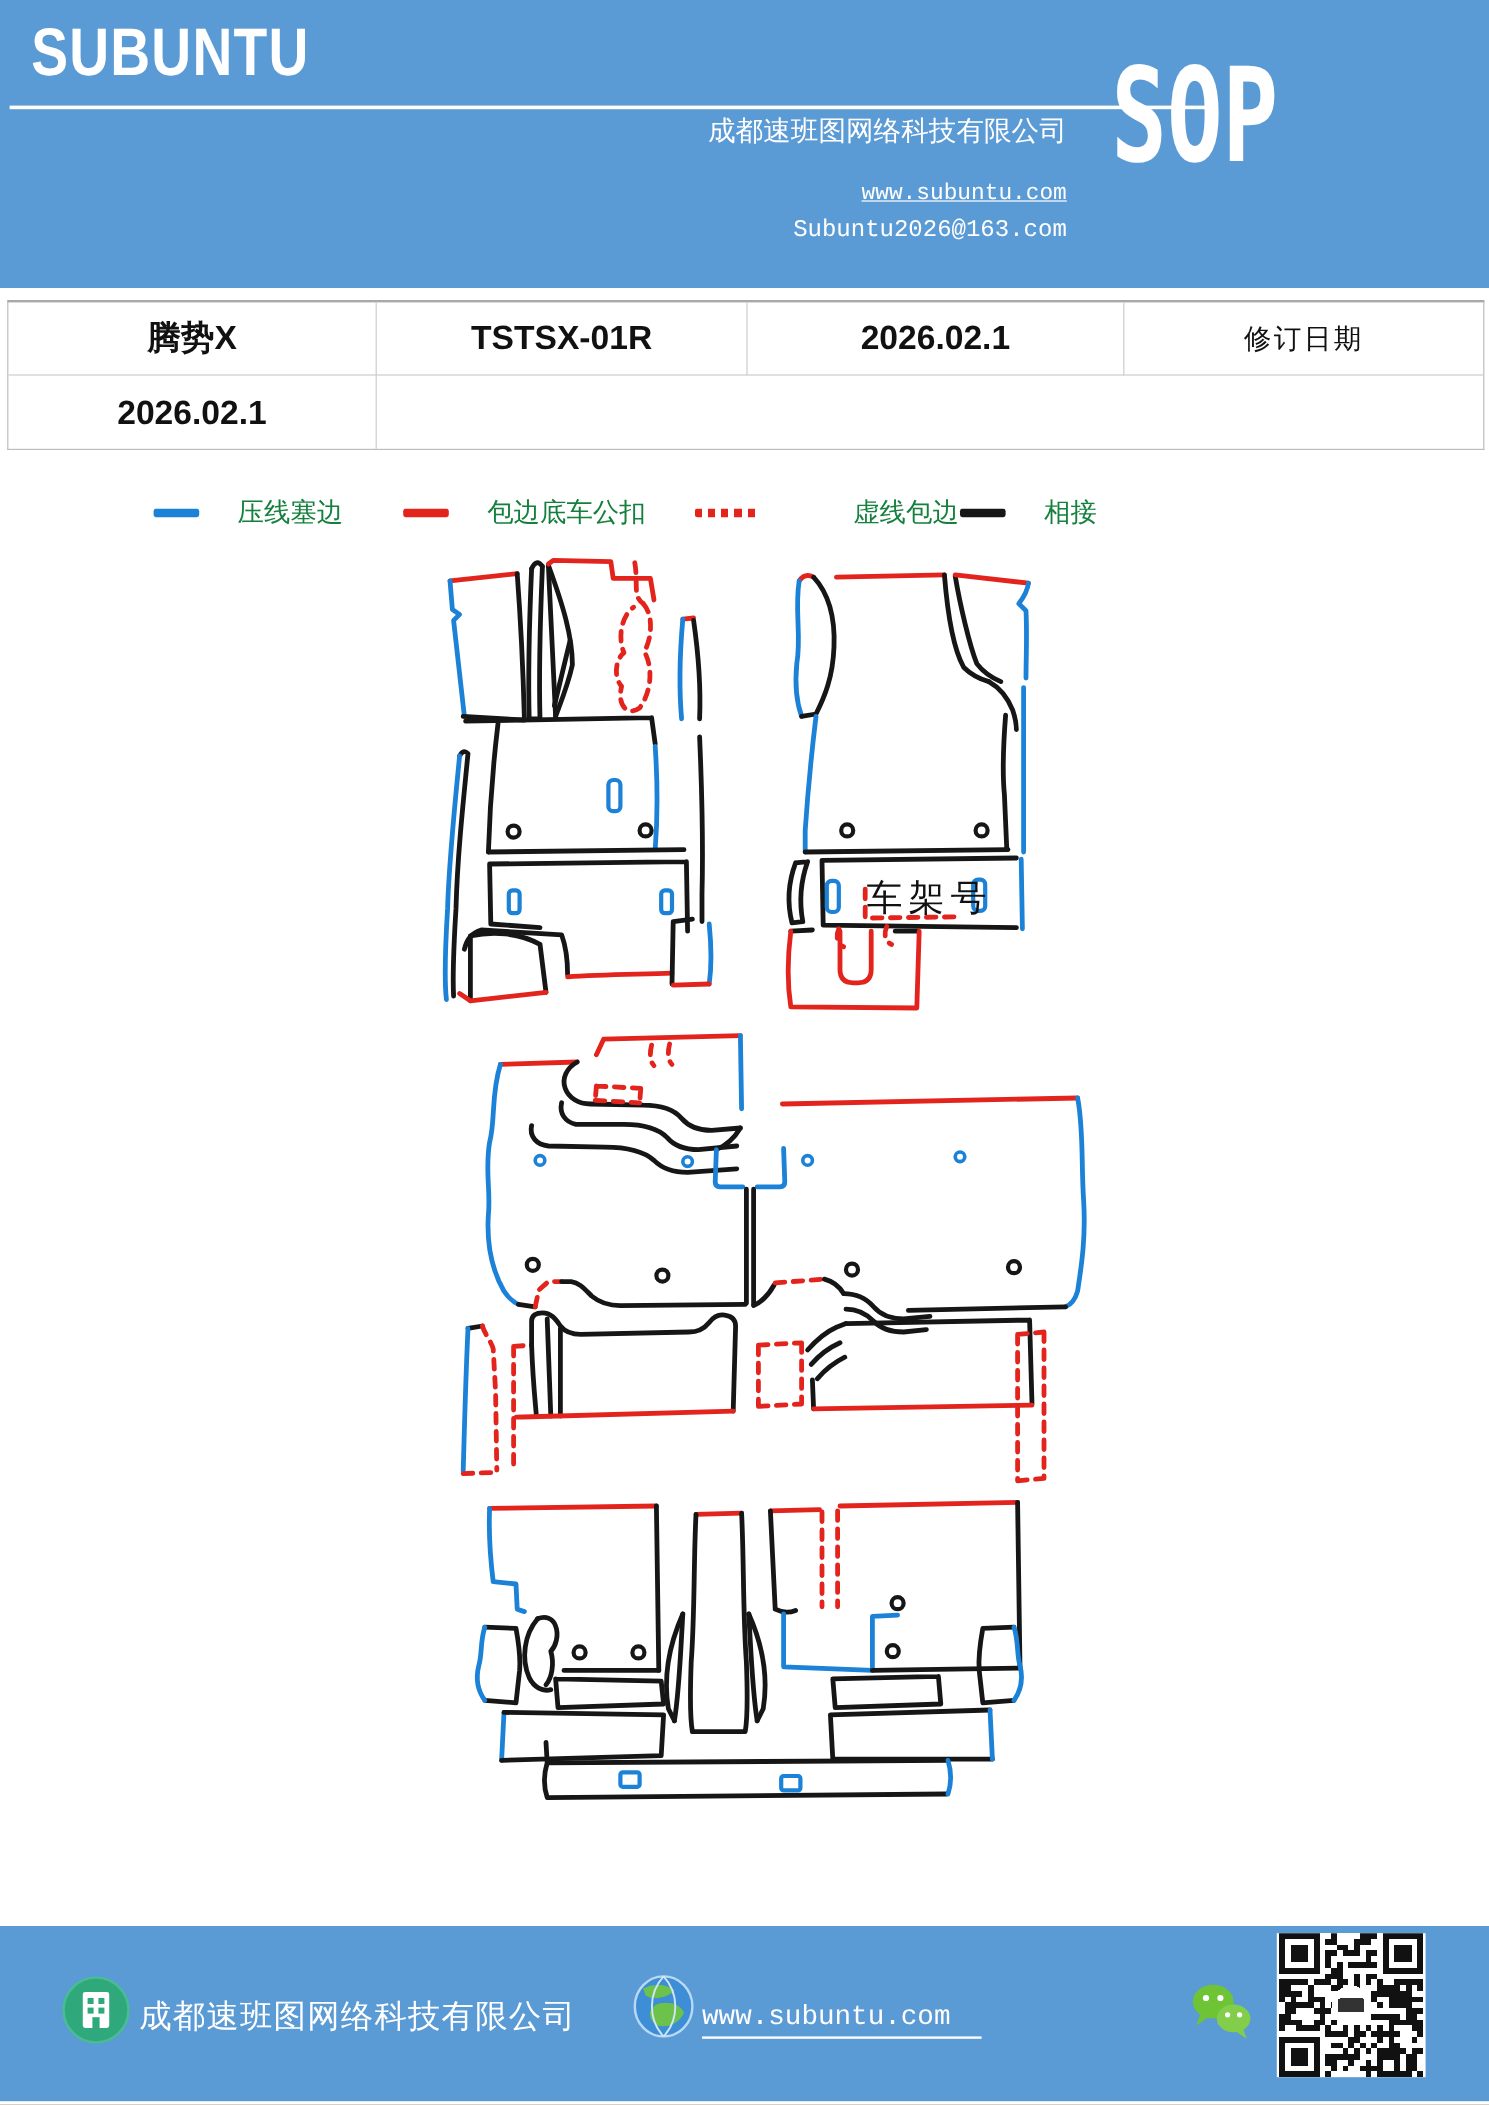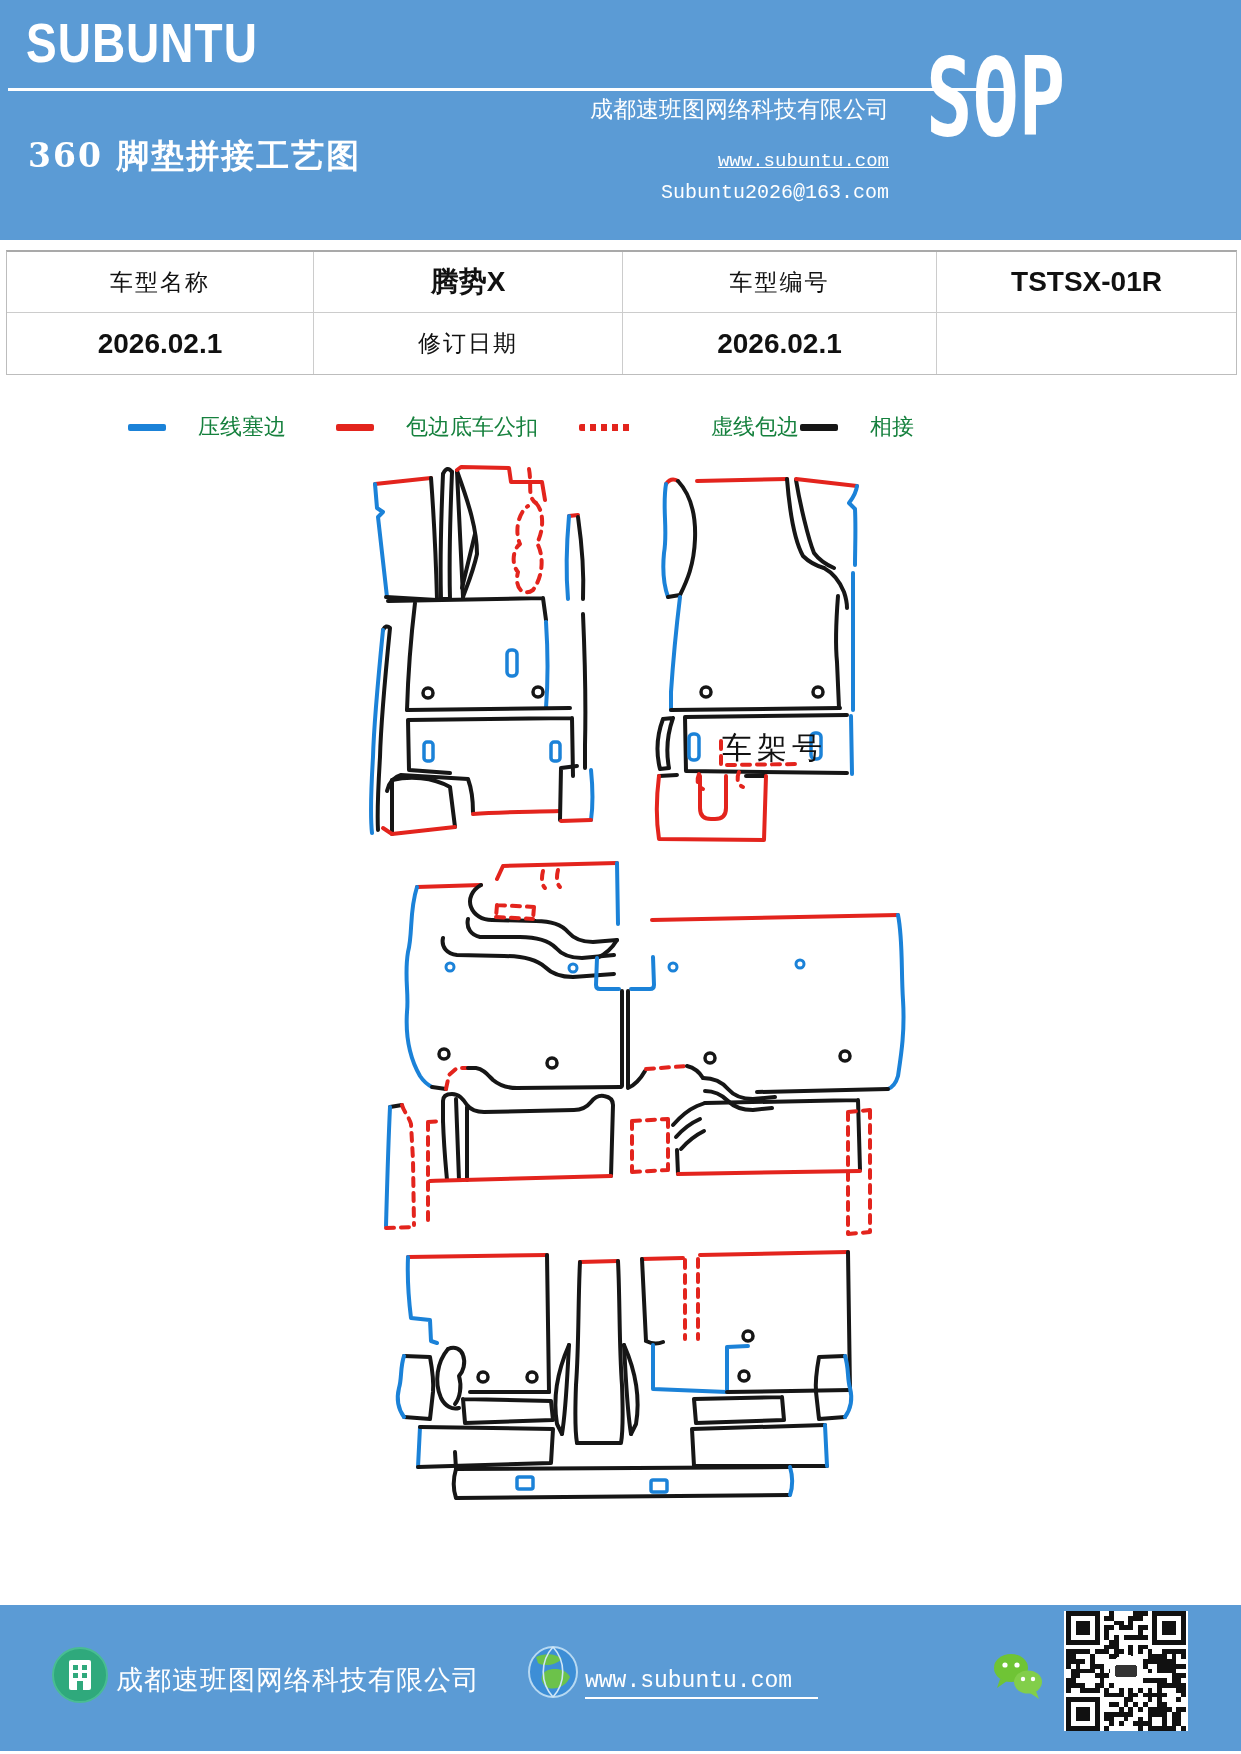--- a/index.html
+++ b/index.html
@@ -58,29 +58,26 @@
 </head>
 <body>
 
 <div class="page">
 
   <div class="abs header">
     <div class="abs brand">SUBUNTU</div>
     <div class="abs hline"></div>
     <div class="abs hcompany">成都速班图网络科技有限公司</div>
     <div class="abs sop">SOP</div>
-    <div class="abs doctitle">360 脚垫拼接工艺图</div>
     <a class="abs hsite">www.subuntu.com</a>
     <div class="abs hmail">Subuntu2026@163.com</div>
   </div>
 
   <div class="abs itable">
-    <div class="cell lab">车型名称</div>
     <div class="cell val">腾势X</div>
-    <div class="cell lab">车型编号</div>
     <div class="cell val">TSTSX-01R</div>
     <div class="cell val">2026.02.1</div>
     <div class="cell lab">修订日期</div>
     <div class="cell val">2026.02.1</div>
   </div>
 
   <div class="abs legend-item" style="left:128px;top:412px;">
     <span class="sw sw-blue"></span>
     <span class="lg-label">压线塞边</span>
   </div>

